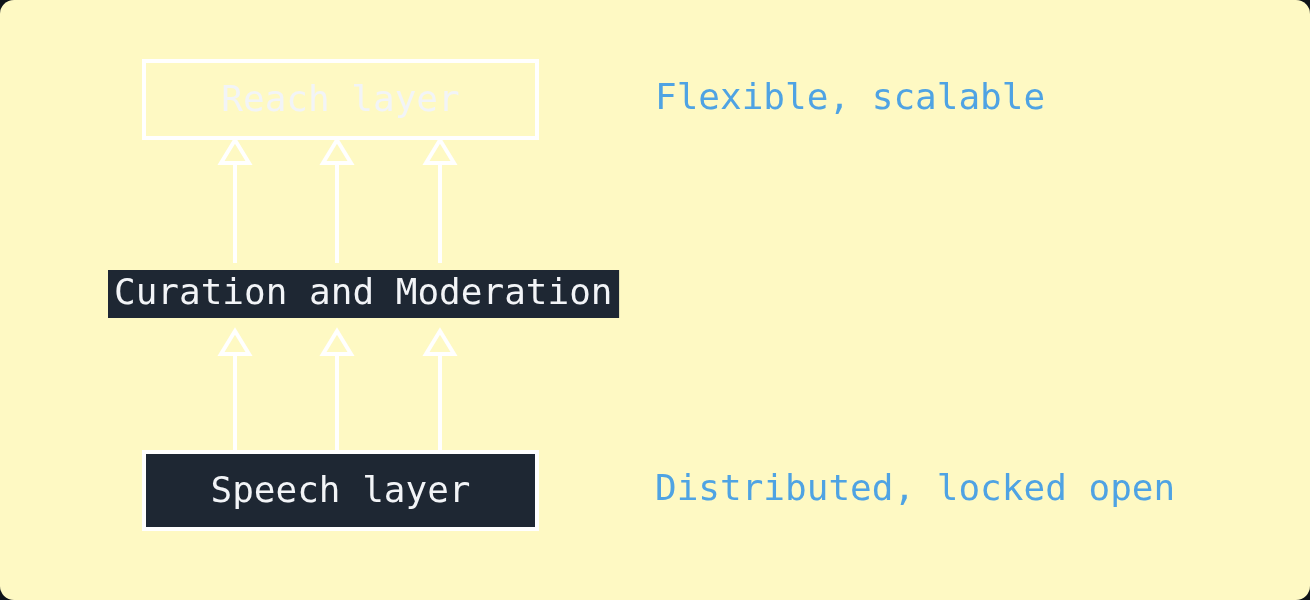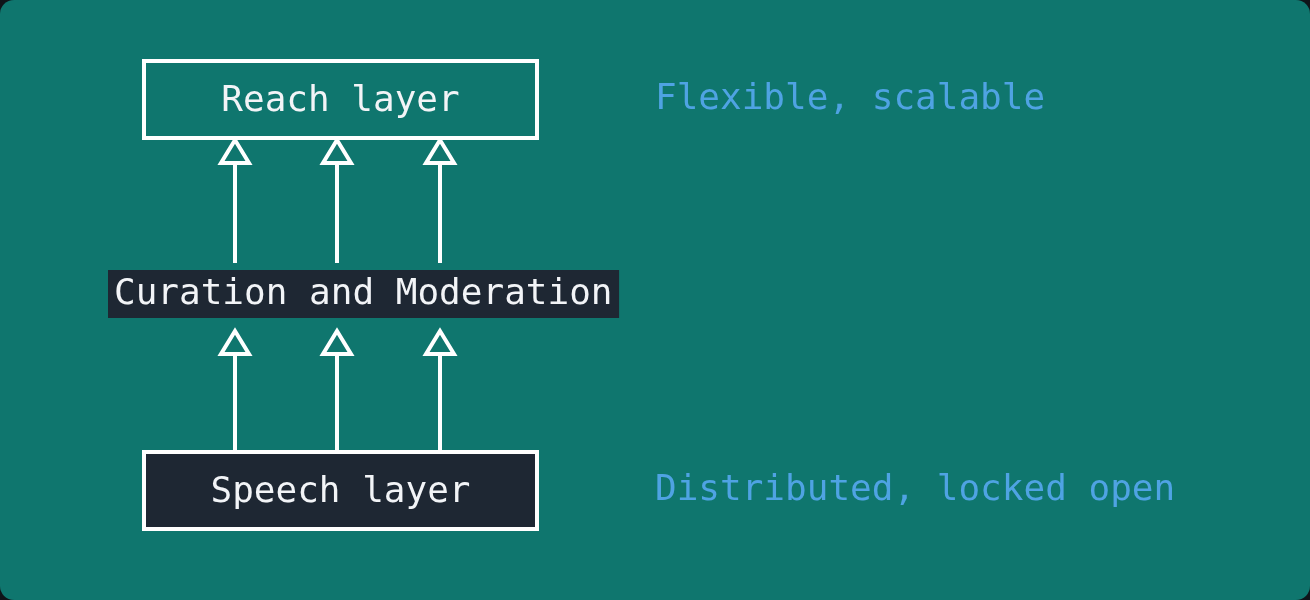--- a/index.html
+++ b/index.html
@@ -46,21 +46,21 @@
   .annot-label {
     font-family: "DejaVu Sans Mono", "Liberation Mono", monospace;
     font-size: 36px;
     dominant-baseline: middle;
     text-anchor: start;
   }
 </style>
 </head>
 <body style="background: rgb(15, 20, 25);">
 
-<div id="canvas" style="width: 1310px; height: 600px; background: #0f766e; border-radius: 14px;">
+<div id="canvas" style="width: 1310px; height: 600px; background: #fef9c3; border-radius: 14px;">
   <svg id="diagram-svg" viewBox="0 0 1310 600" xmlns="http://www.w3.org/2000/svg">
 
     <g id="lower-connectors">
       <g>
         <line class="conn-stem" x1="235" y1="353" x2="235" y2="460" stroke="#ffffff" stroke-width="4"></line>
         <polygon class="conn-head" points="235,331 221,354 249,354" fill="none" stroke="#ffffff" stroke-width="4" stroke-linejoin="miter"></polygon>
       </g>
       <g>
         <line class="conn-stem" x1="337" y1="353" x2="337" y2="460" stroke="#ffffff" stroke-width="4"></line>
         <polygon class="conn-head" points="337,331 323,354 351,354" fill="none" stroke="#ffffff" stroke-width="4" stroke-linejoin="miter"></polygon>

